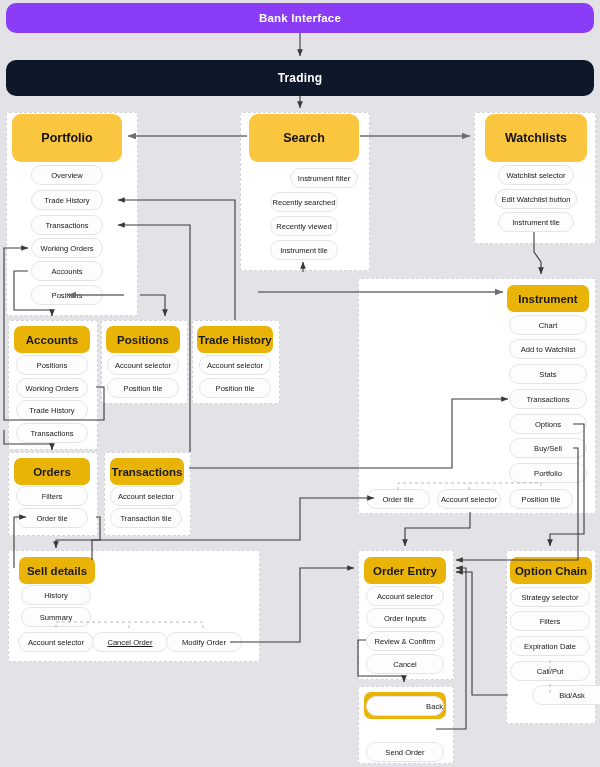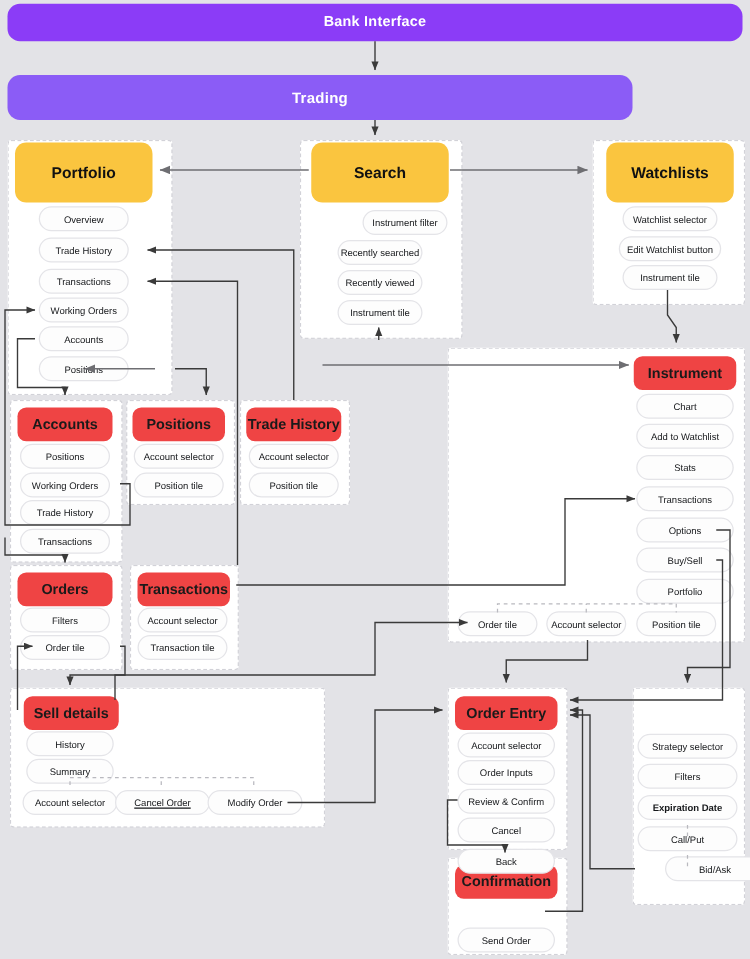--- a/index.html
+++ b/index.html
@@ -17,21 +17,21 @@
   .bar{
     position:absolute;
     border-radius:10px;
     display:flex;align-items:center;justify-content:center;
     color:#ffffff;
     font-weight:700;
     letter-spacing:.2px;
     z-index:3;
   }
   .bar.root{left:6px;top:3px;width:588px;height:30px;background:#8b3cf7;font-size:11.5px;}
-  .bar.section{left:6px;top:60px;width:500px;height:36px;background:#8b5cf6;font-size:12px;}
+  .bar.section{left:6px;top:60px;width:588px;height:36px;background:#0f172a;font-size:12px;}
 
   
   .group{
     position:absolute;
     background:#ffffff;
     border:1px dashed #d2d2d8;
     border-radius:3px;
     z-index:1;
   }
 
@@ -45,21 +45,21 @@
     box-sizing:border-box;
   }
   .node.head-lg{
     background:#fac53f;
     color:#111111;
     font-weight:700;
     font-size:12.5px;
     height:48px;
   }
   .node.head-md{
-    background:#ef4444;
+    background:#eab308;
     color:#1a1a1a;
     font-weight:700;
     font-size:11.5px;
     height:27px;
     border-radius:7px;
   }
   
   .pill{
     position:absolute;
     background:#fdfdfd;
@@ -350,34 +350,37 @@
   <div class="pill" style="left:366px;top:631px;width:78px;">
       <span>Review &amp; Confirm</span>
     </div>
   <div class="pill" style="left:366px;top:654px;width:78px;">
       <span>Cancel</span>
     </div>
 
   <div class="node head-md" style="left:364px;top:692px;width:82px;">
     <span>Confirmation</span>
   </div>
-  <div class="pill" style="left:366px;top:679px;width:78px;">
+  <div class="pill" style="left:366px;top:696px;width:78px;justify-content:flex-end;">
       <span>Back</span>
     </div>
   <div class="pill" style="left:366px;top:742px;width:78px;">
       <span>Send Order</span>
     </div>
 
+  <div class="node head-md" style="left:510px;top:557px;width:82px;">
+    <span>Option Chain</span>
+  </div>
   <div class="pill" style="left:510px;top:587px;width:80px;">
       <span>Strategy selector</span>
     </div>
   <div class="pill" style="left:510px;top:611px;width:80px;">
       <span>Filters</span>
     </div>
-  <div class="pill" style="left:510px;top:636px;width:80px;font-weight:bold;">
+  <div class="pill" style="left:510px;top:636px;width:80px;">
       <span>Expiration Date</span>
     </div>
   <div class="pill" style="left:510px;top:661px;width:80px;">
       <span>Call/Put</span>
     </div>
   <div class="pill" style="left:532px;top:685px;width:80px;">
       <span>Bid/Ask</span>
     </div>
 
 </div>

